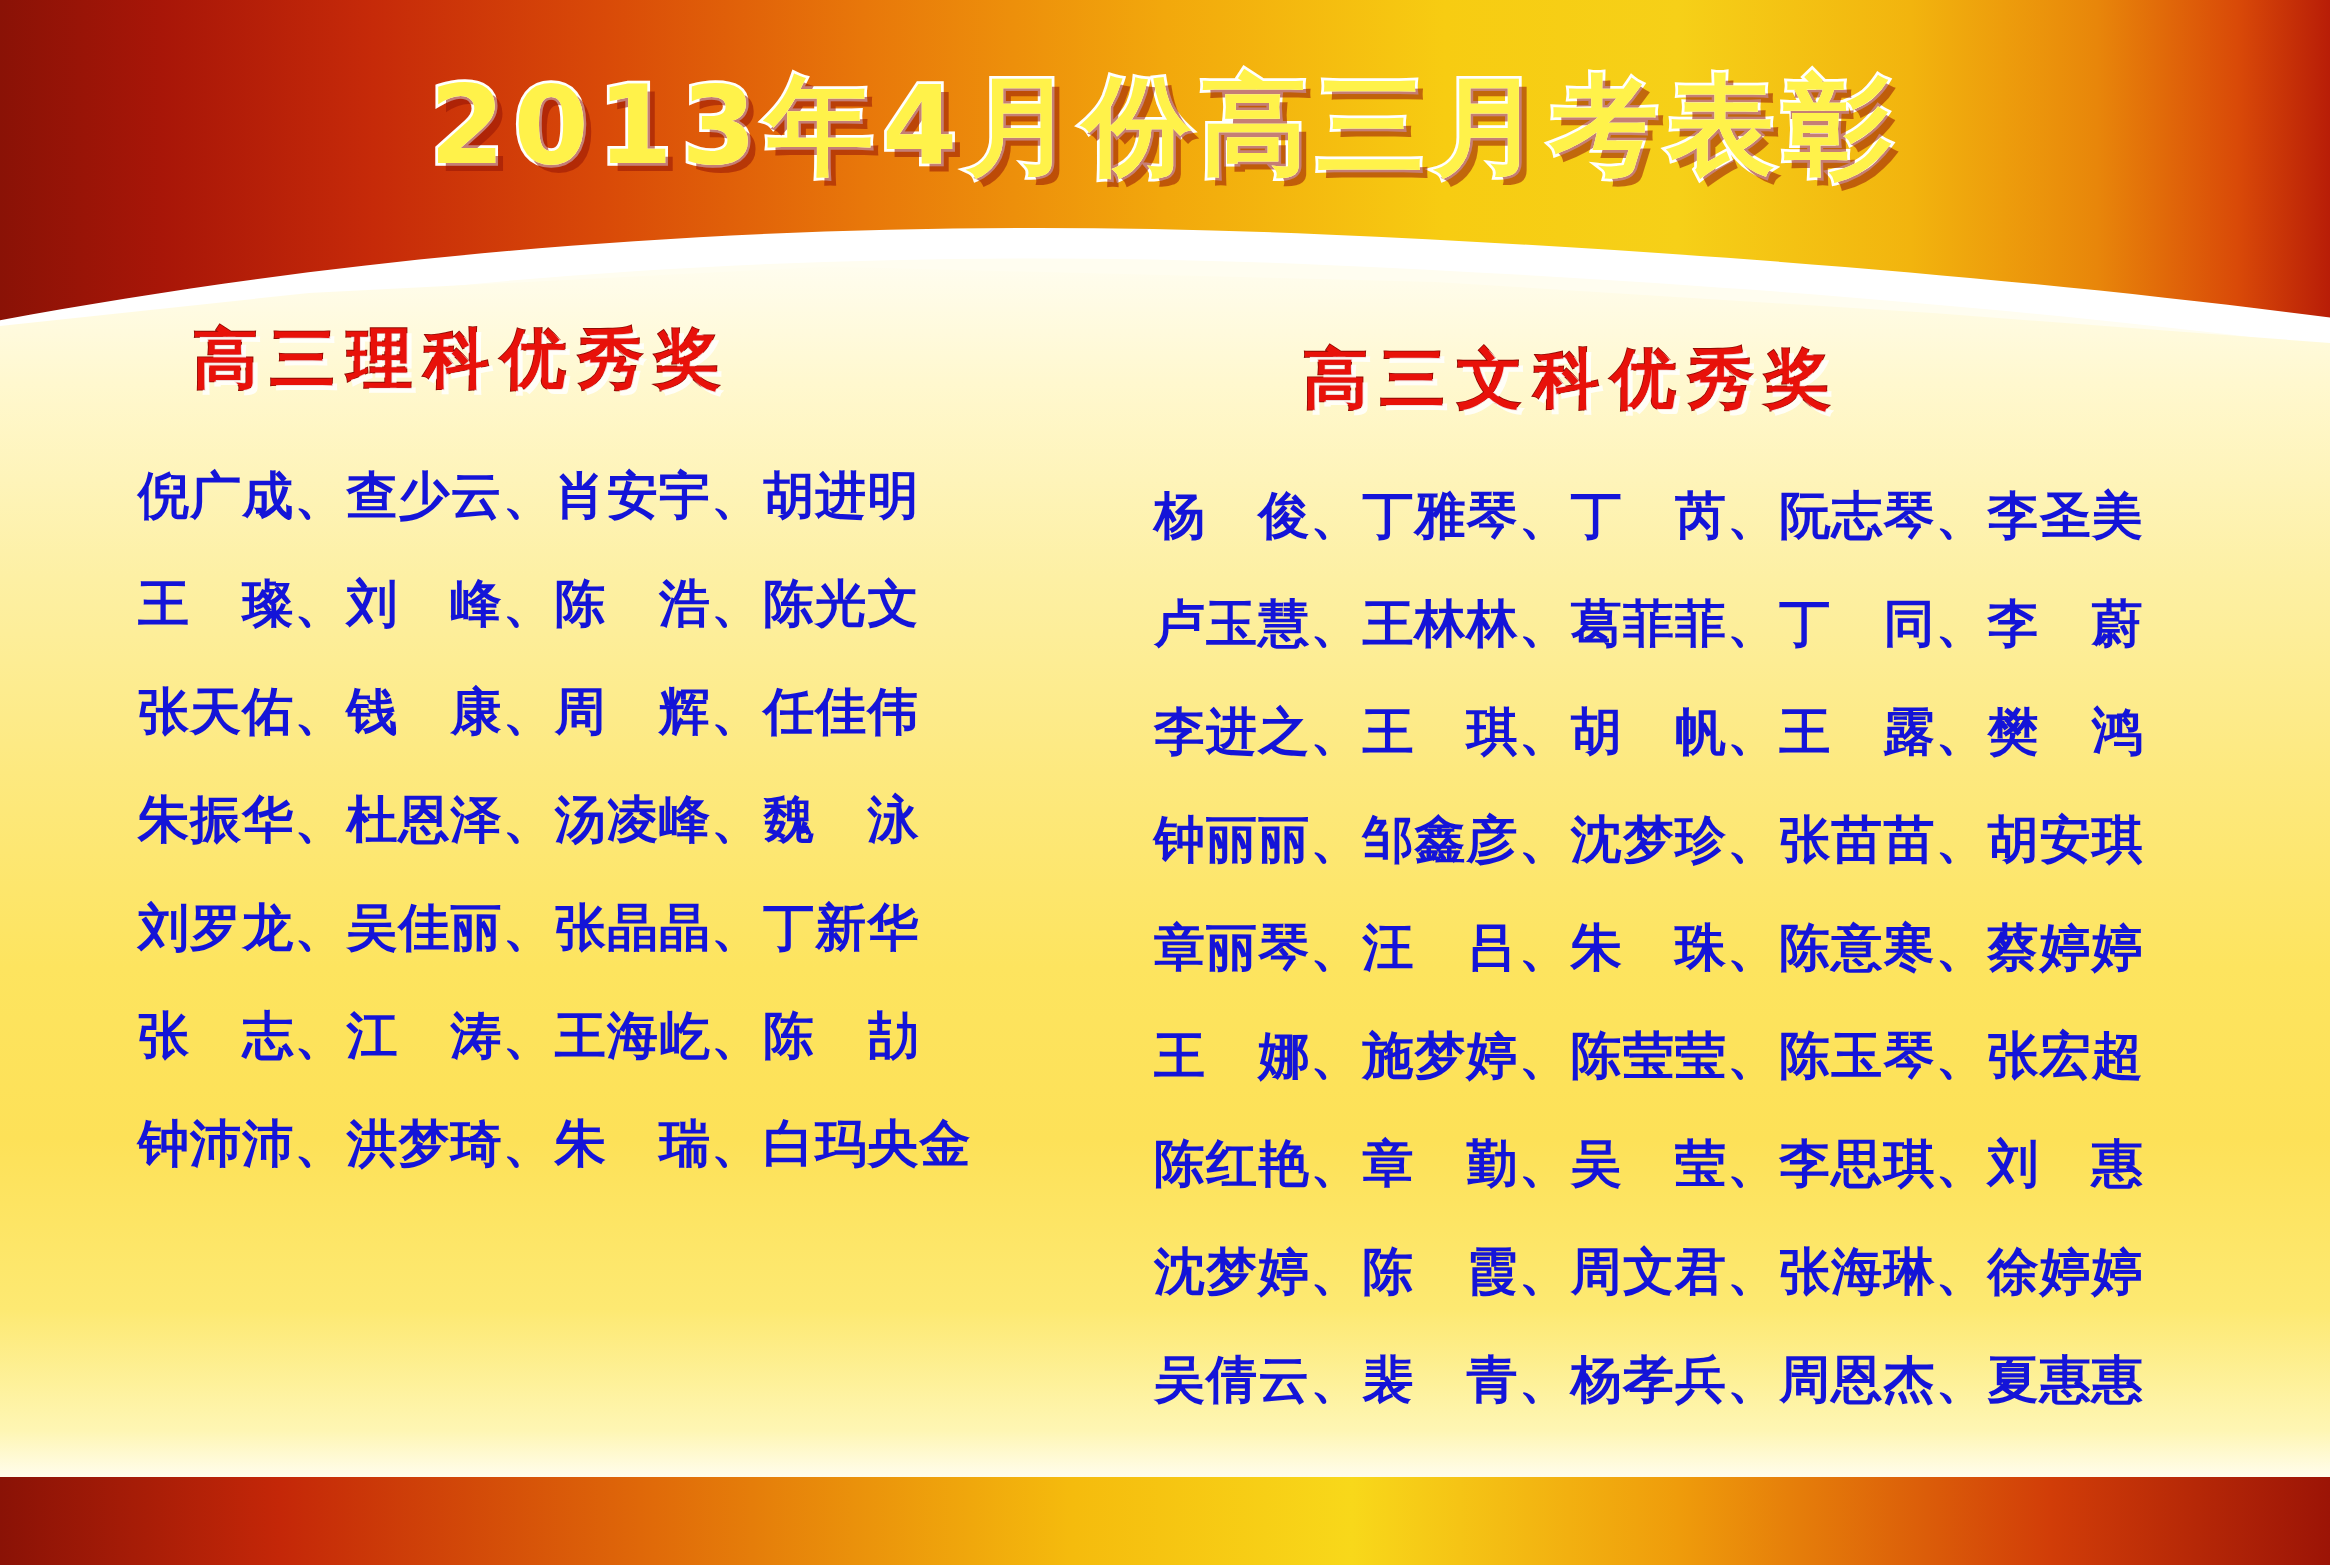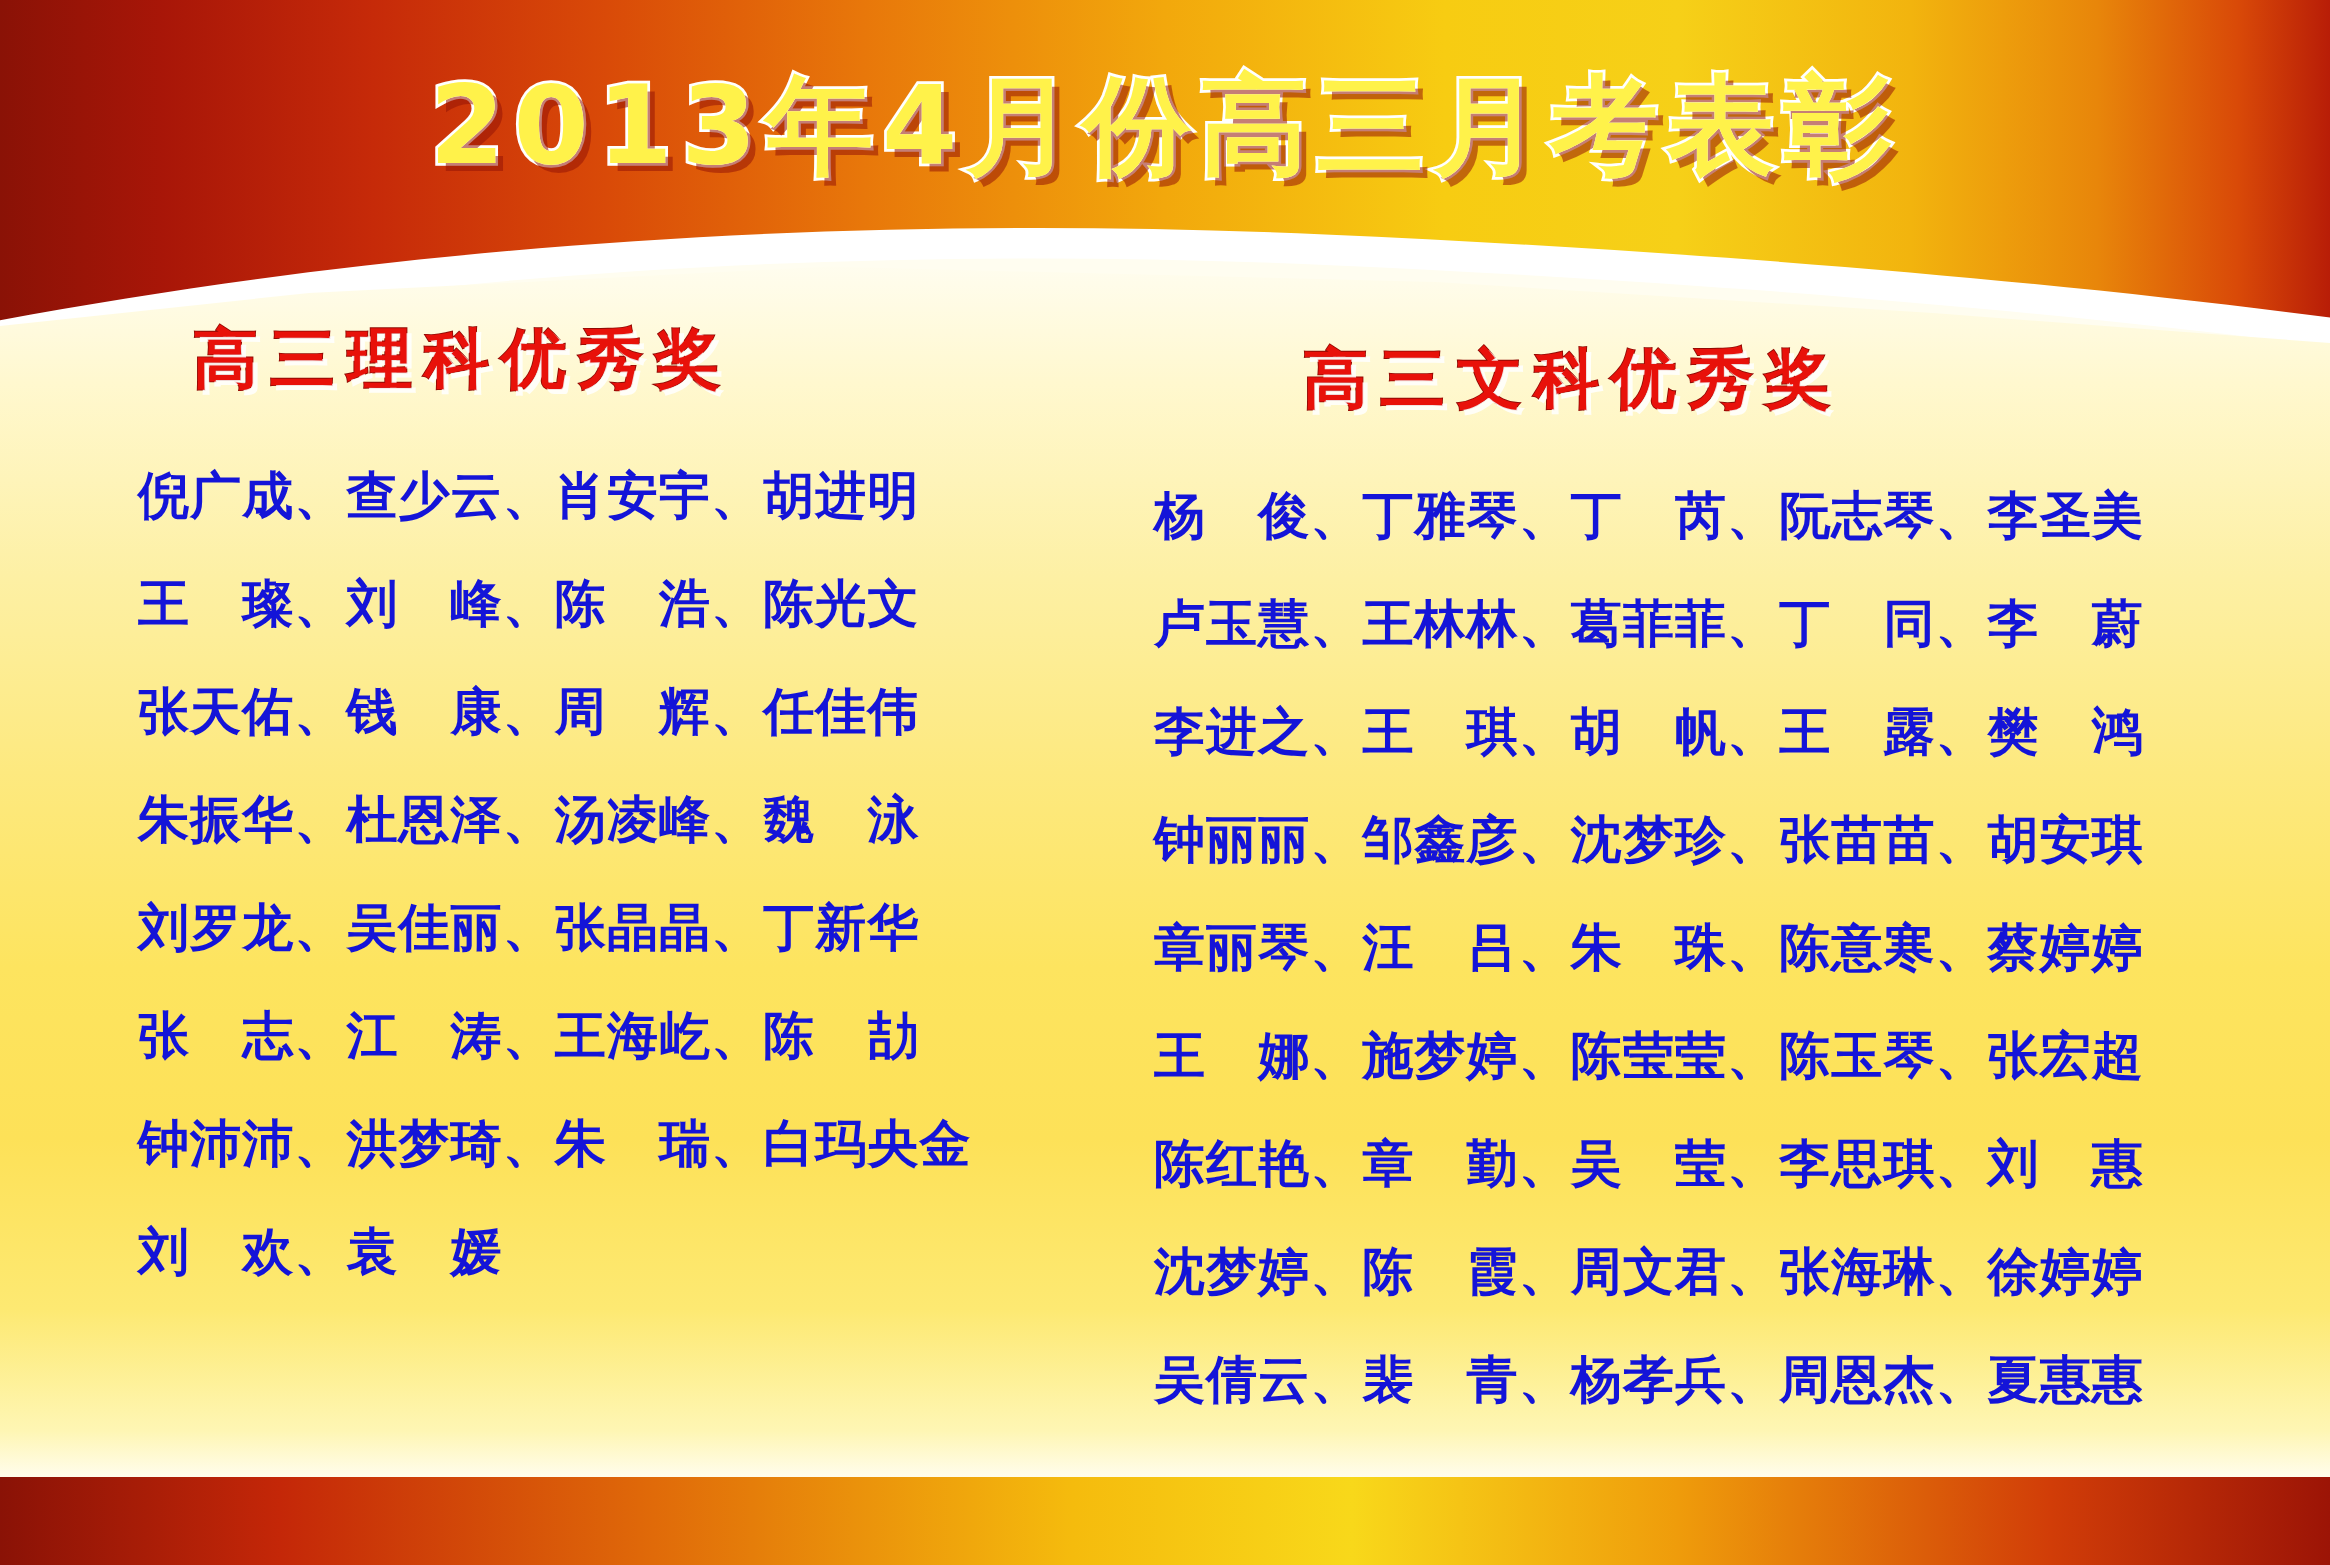--- a/index.html
+++ b/index.html
@@ -175,21 +175,20 @@
     <div class="col col-sci">
       <div class="col-head">高三理科优秀奖</div>
       <div class="name-list">
         <div class="name-row">倪广成、查少云、肖安宇、胡进明</div>
         <div class="name-row">王　璨、刘　峰、陈　浩、陈光文</div>
         <div class="name-row">张天佑、钱　康、周　辉、任佳伟</div>
         <div class="name-row">朱振华、杜恩泽、汤凌峰、魏　泳</div>
         <div class="name-row">刘罗龙、吴佳丽、张晶晶、丁新华</div>
         <div class="name-row">张　志、江　涛、王海屹、陈　劼</div>
         <div class="name-row">钟沛沛、洪梦琦、朱　瑞、白玛央金</div>
-        <div class="name-row">刘　欢、袁　媛</div>
       </div>
     </div>
 
     <div class="col col-art">
       <div class="col-head">高三文科优秀奖</div>
       <div class="name-list">
         <div class="name-row">杨　俊、丁雅琴、丁　芮、阮志琴、李圣美</div>
         <div class="name-row">卢玉慧、王林林、葛菲菲、丁　同、李　蔚</div>
         <div class="name-row">李进之、王　琪、胡　帆、王　露、樊　鸿</div>
         <div class="name-row">钟丽丽、邹鑫彦、沈梦珍、张苗苗、胡安琪</div>

